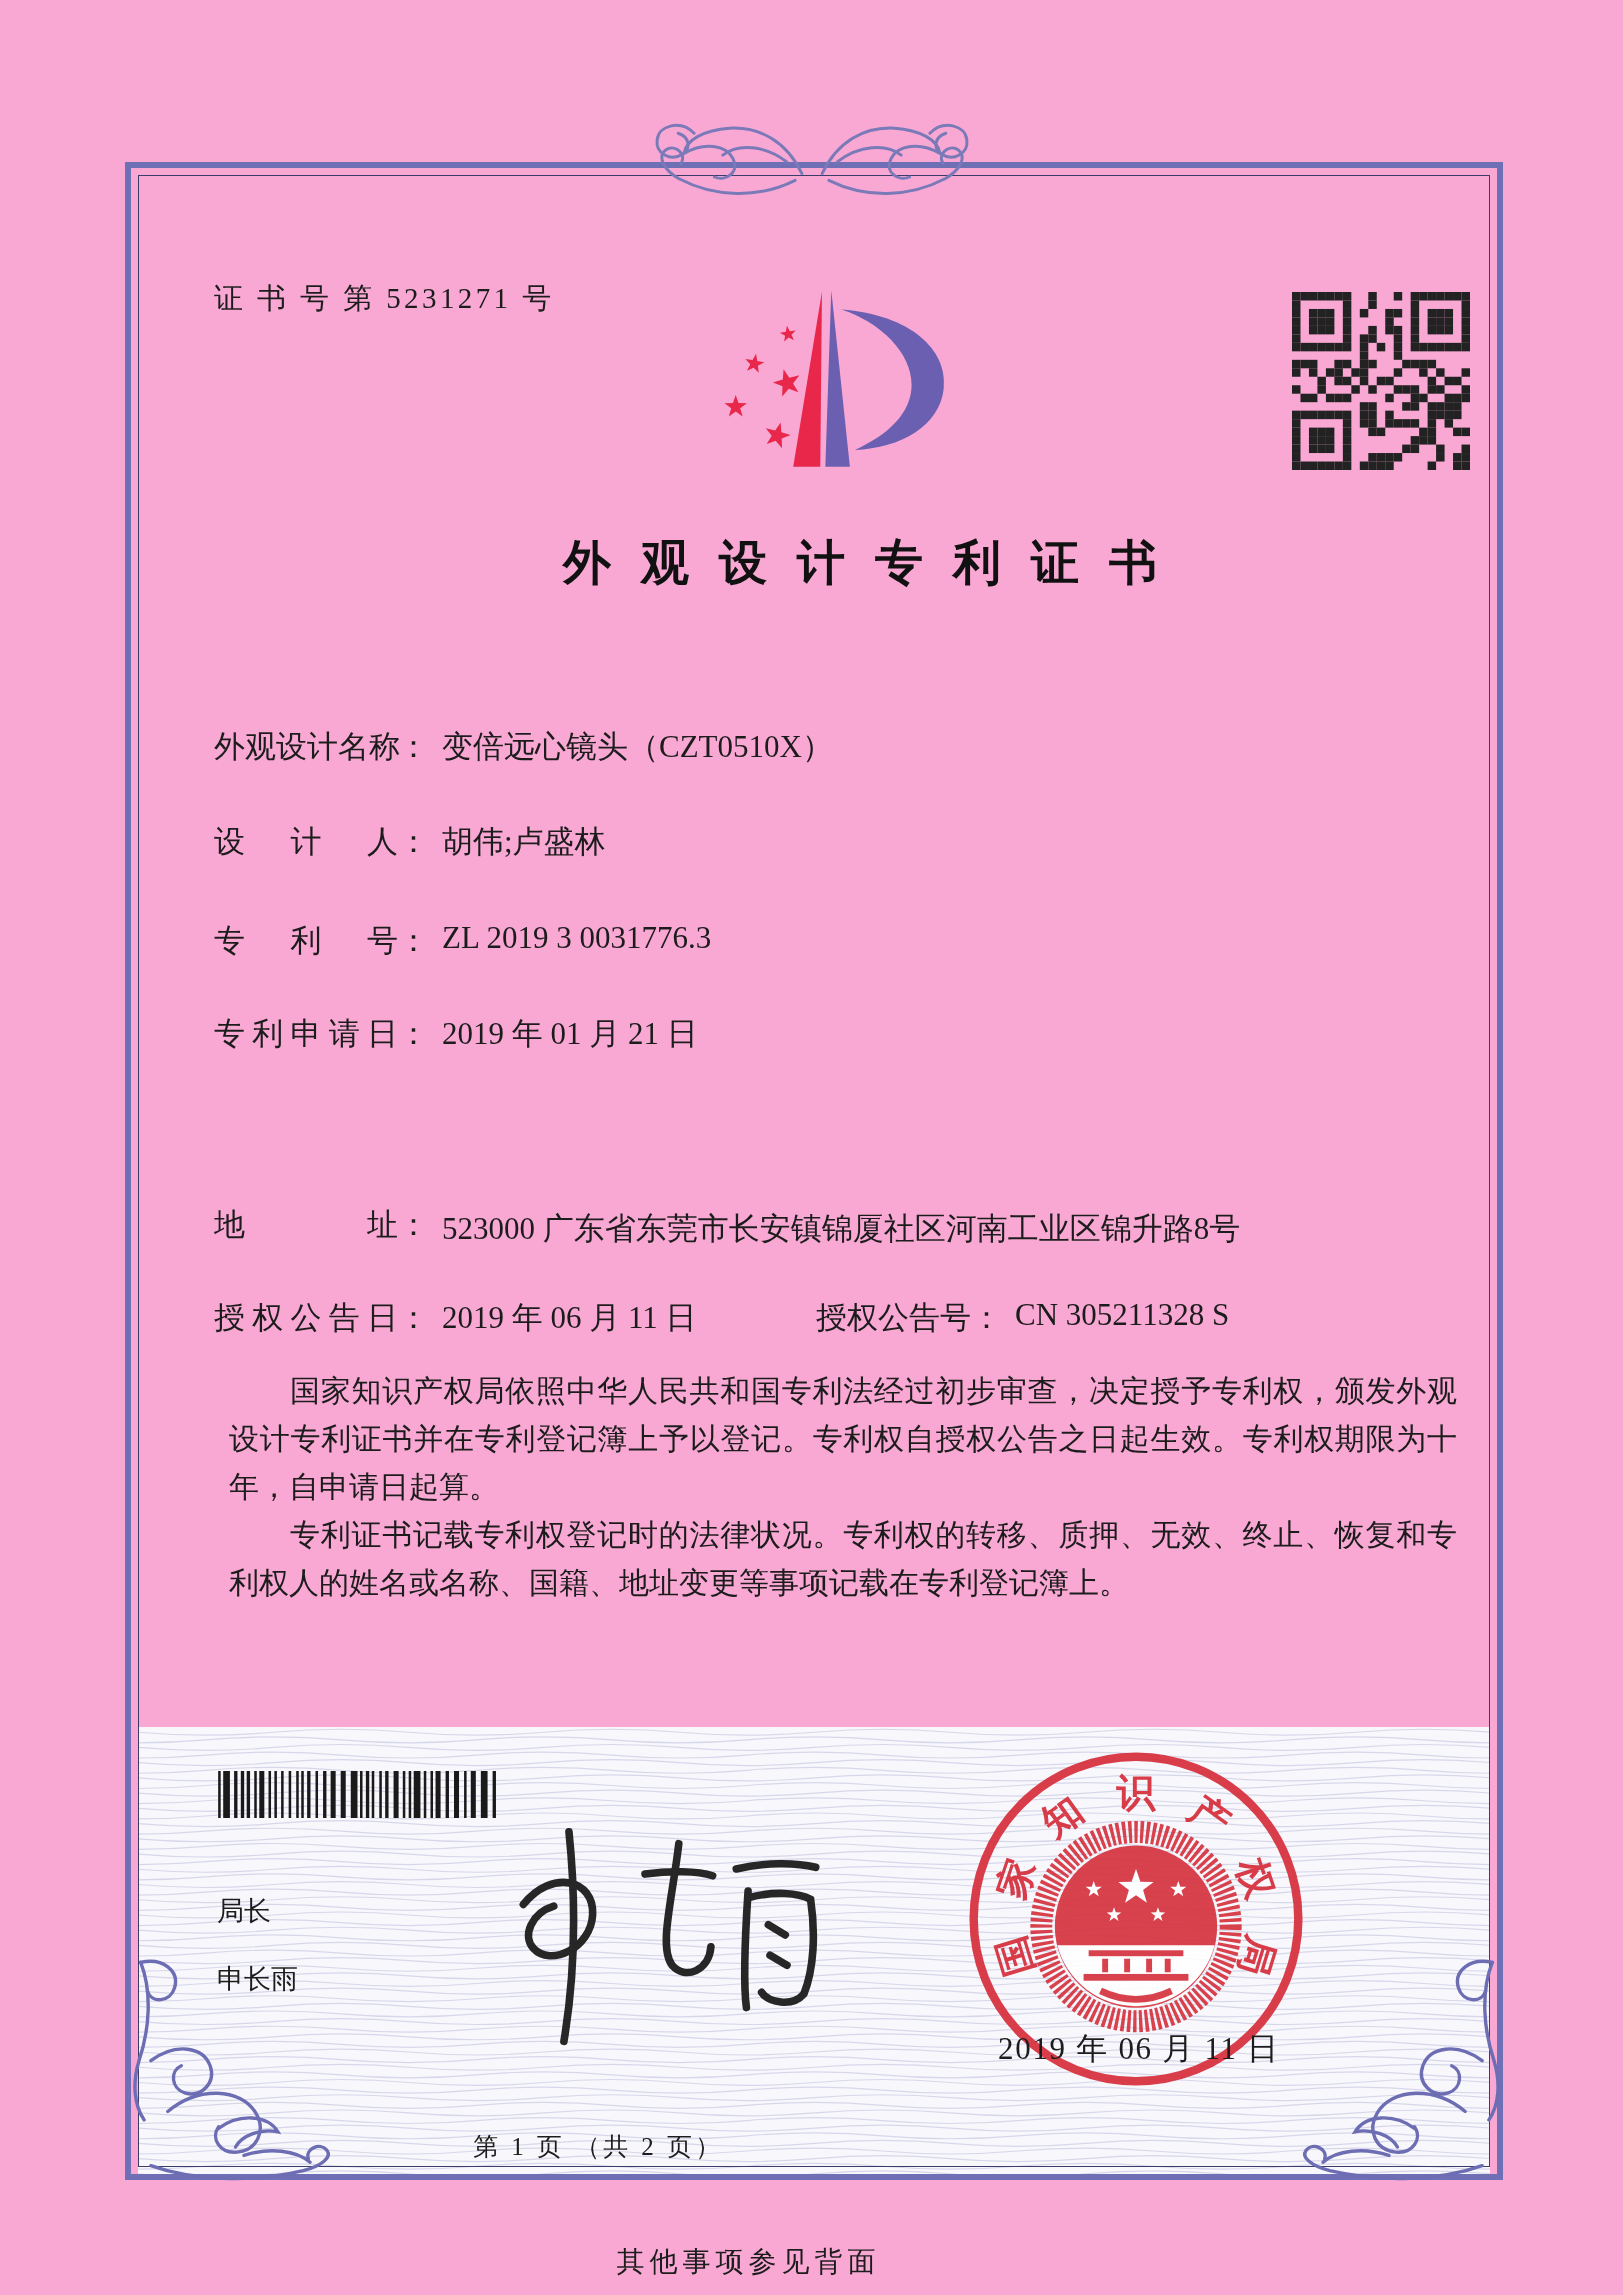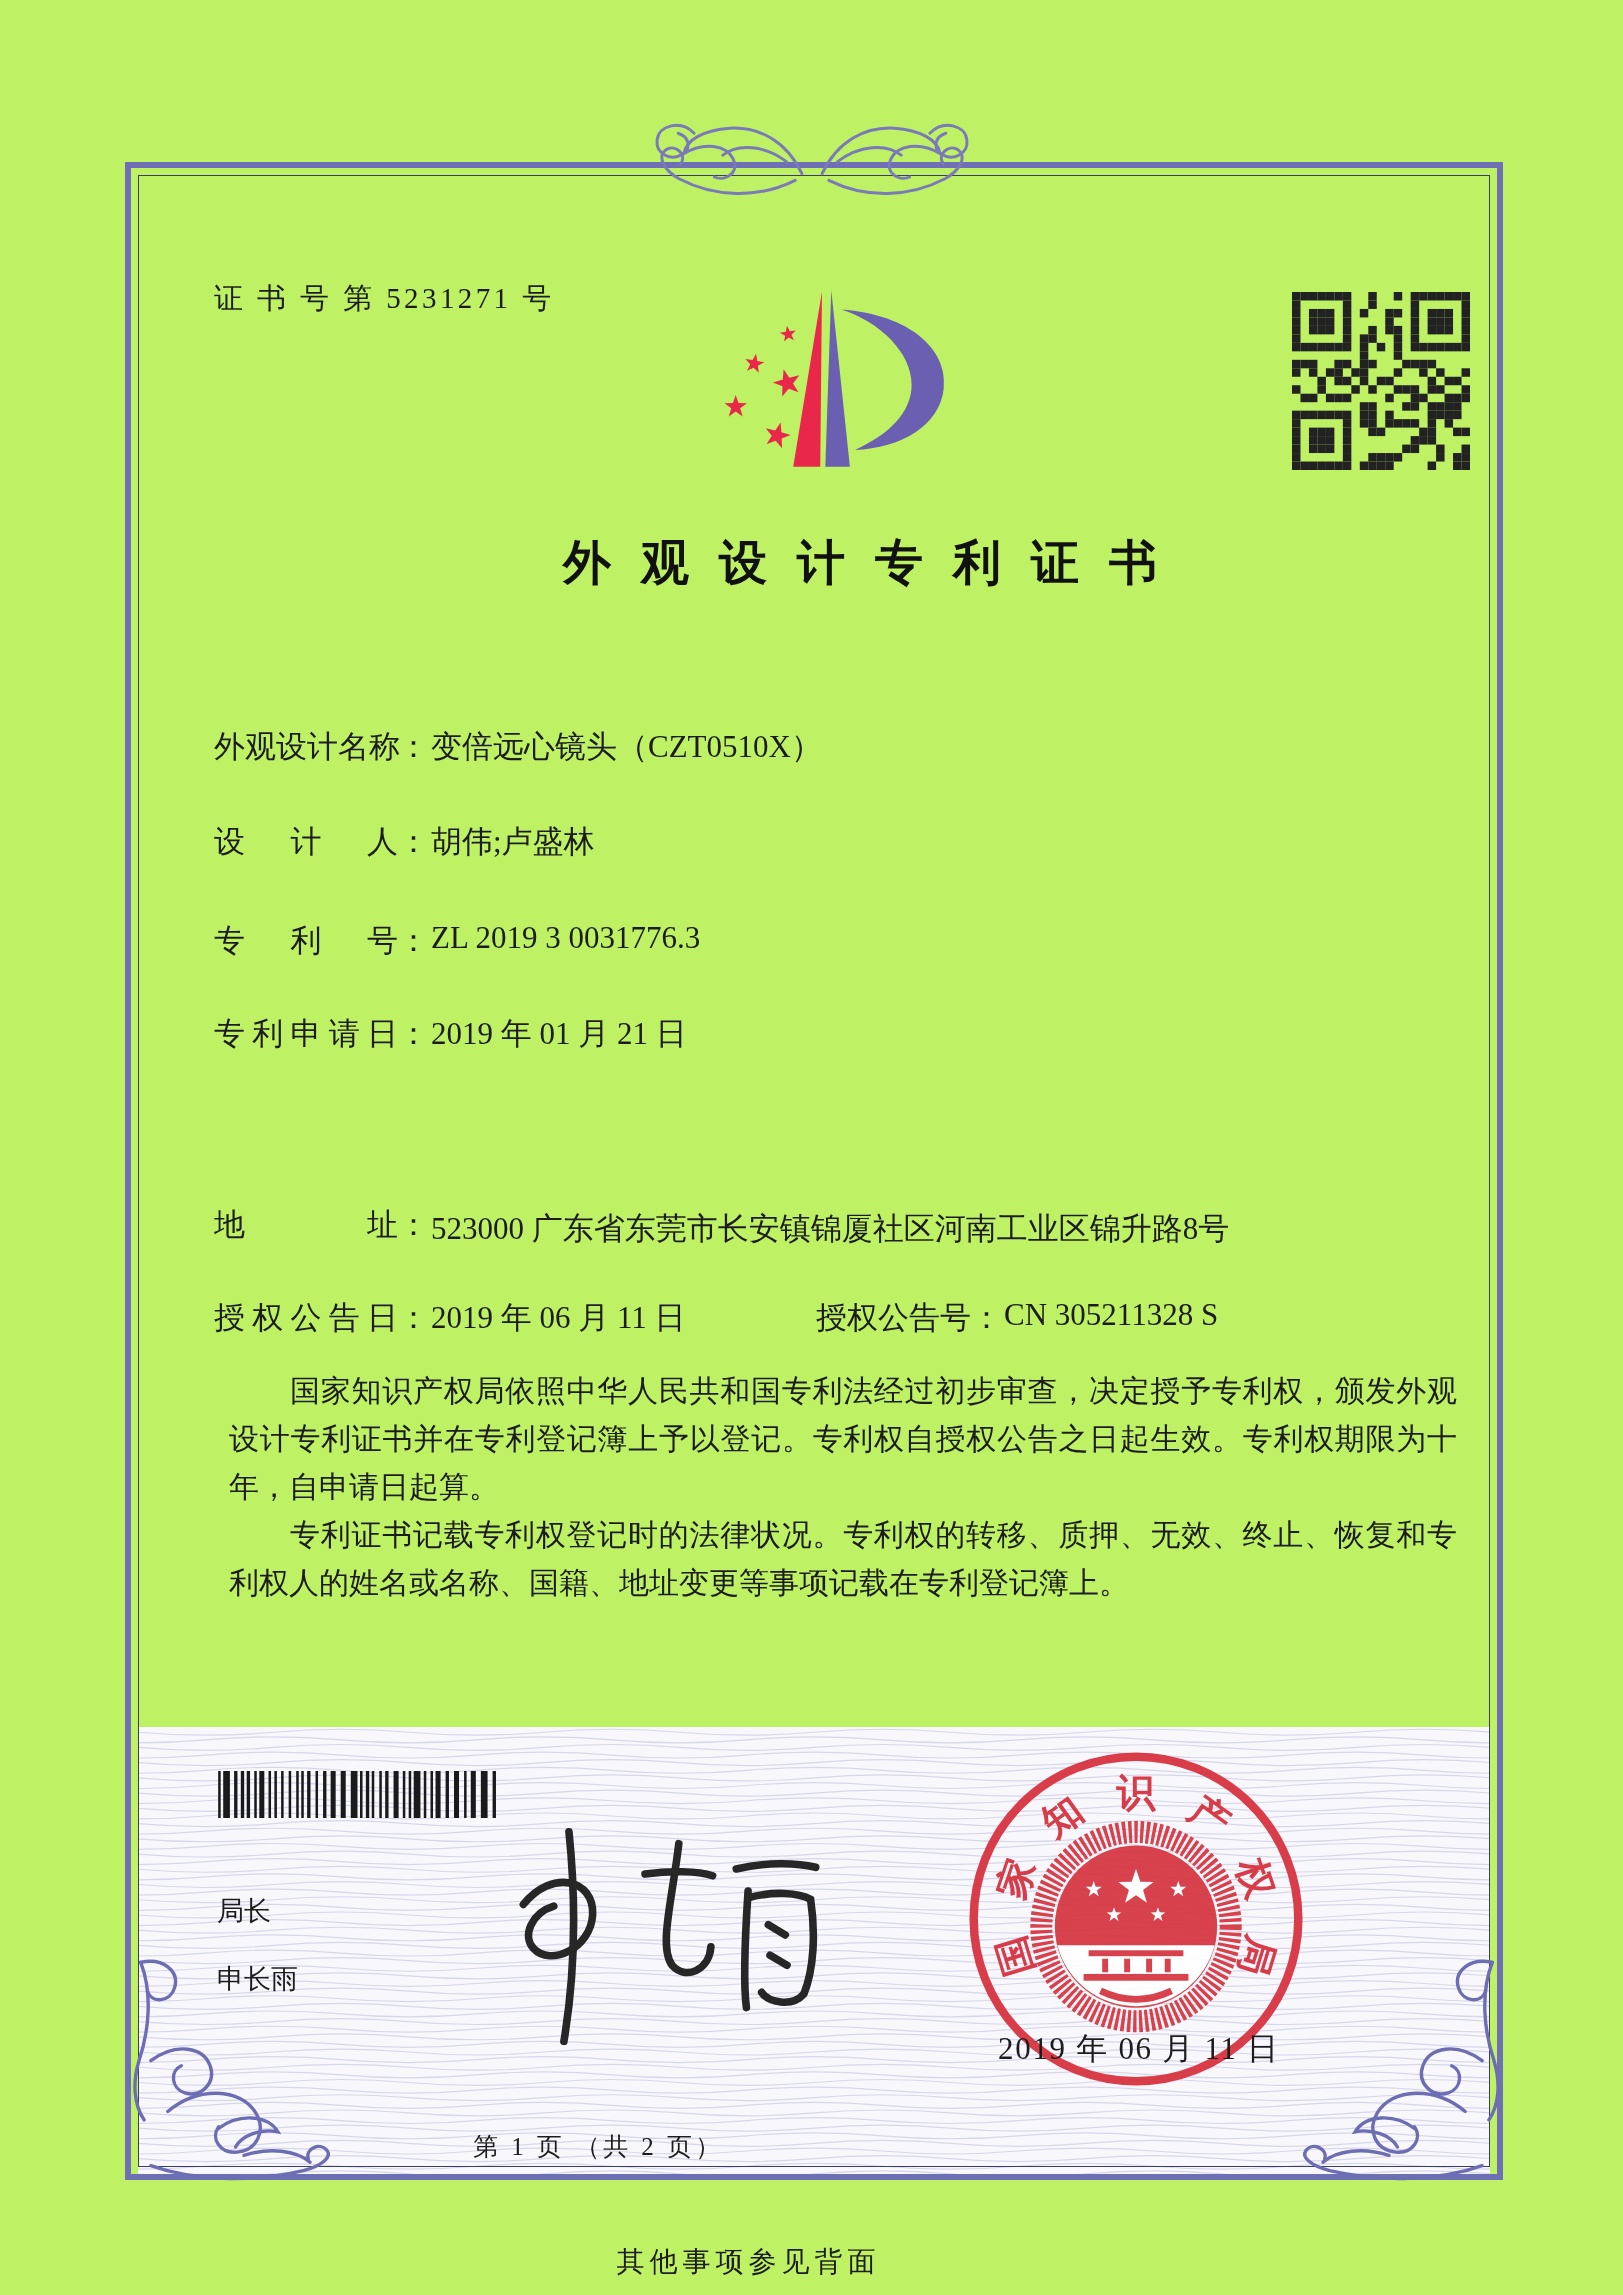--- a/index.html
+++ b/index.html
@@ -1,16 +1,16 @@
 <!DOCTYPE html>
 <html style="font-size:13.5px"><head>
 <meta charset="utf-8">
 <style>
   html,body{margin:0;padding:0;background:#ffffff;}
-  .page{position:relative;width:1624px;height:2295px;background:#bef264;overflow:hidden;
+  .page{position:relative;width:1624px;height:2295px;background:#f9a8d4;overflow:hidden;
         font-family:"Liberation Serif","DejaVu Serif",serif;color:#1c1c1c;}
   .abs{position:absolute;}
 
   
   .border-outer{left:125px;top:162px;width:1366px;height:2006px;border:6px solid #6f6fb6;z-index:1;}
   .border-inner{position:absolute;inset:6.8px;border:1.7px solid #3c3c6a;}
 
   
   .waves{left:138px;top:1727px;width:1352px;height:447px;z-index:0;background:#f7f7fc;}
 
@@ -20,21 +20,21 @@
   .qr{left:1292px;top:292px;z-index:3;}
 
   .title{left:0;top:531px;width:1624px;text-align:center;
          font-family:"Liberation Sans","DejaVu Sans",sans-serif;
          font-weight:700;font-size:48px;letter-spacing:30px;text-indent:30px;
          color:#111;z-index:3;margin-left:48px;}
 
   .row{left:214px;width:1235px;font-size:31px;z-index:3;white-space:nowrap;}
   .row .lbl{display:inline-block;width:184px;text-align:justify;text-align-last:justify;vertical-align:top;}
   .row .colon{display:inline-block;vertical-align:top;}
-  .row .val{display:inline-block;margin-left:2px;vertical-align:top;}
+  .row .val{display:inline-block;margin-left:13px;vertical-align:top;}
   .row-addr{white-space:normal;}
   .row-addr .val{width:846px;word-break:break-all;line-height:49px;}
   .grant-right{position:absolute;left:602px;top:0;white-space:nowrap;text-align:center;}
 
   .paras{left:214px;top:1367px;width:1228px;z-index:3;margin-left:15px;}
   .paras p{margin:0;font-size:30px;line-height:48px;text-align:justify;text-indent:61px;}
 
   .barcode{left:217px;top:1771px;z-index:3;}
 
   .signer{left:217px;font-size:27px;z-index:3;}

